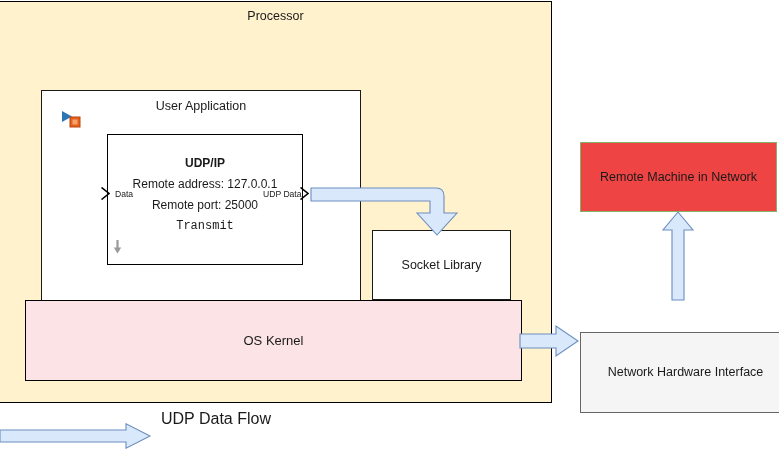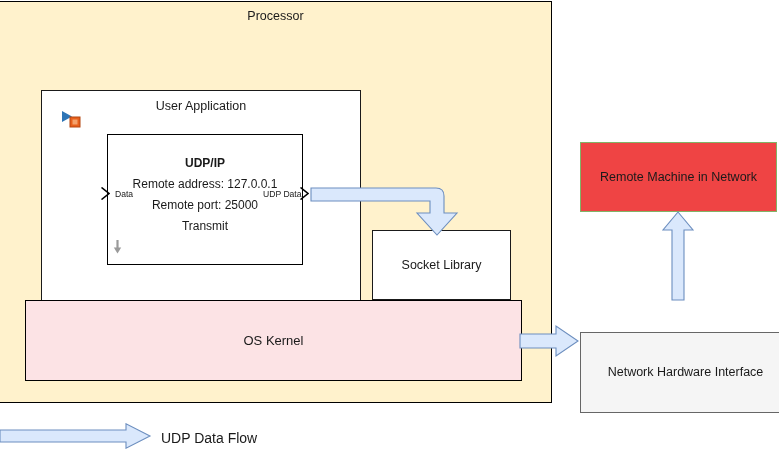--- a/index.html
+++ b/index.html
@@ -83,21 +83,21 @@
   #udp-ip-block .udp-title {
     font-size: 12px;
     font-weight: bold;
     margin-bottom: 7px;
   }
   #udp-ip-block .udp-line {
     font-size: 12px;
     margin-bottom: 7px;
     white-space: nowrap;
   }
-  #udp-ip-block .udp-line:last-child { margin-bottom: 10px; }
+  #udp-ip-block .udp-line:last-child { margin-bottom: 10px; font-family: Liberation Mono, monospace; }
 
   .port-label {
     position: absolute;
     font-size: 8.6px;
     color: #1a1a1a;
     white-space: nowrap;
   }
   #port-in-label { left: 115px; top: 189px; }
   #port-out-label { left: 263px; top: 189px; }
 
@@ -178,22 +178,22 @@
   #legend-arrow-wrap {
     position: absolute;
     left: 0px;
     top: 423px;
     width: 152px;
     height: 26px;
   }
   #legend-label {
     position: absolute;
     left: 161px;
-    top: 430px;
-    font-size: 14px;
+    top: 410px;
+    font-size: 16px;
     white-space: nowrap;
   }
 </style>
 </head>
 <body>
 
 <div id="canvas">
 
   <div class="box" id="processor-box">
     <span class="box-label">Processor</span>

